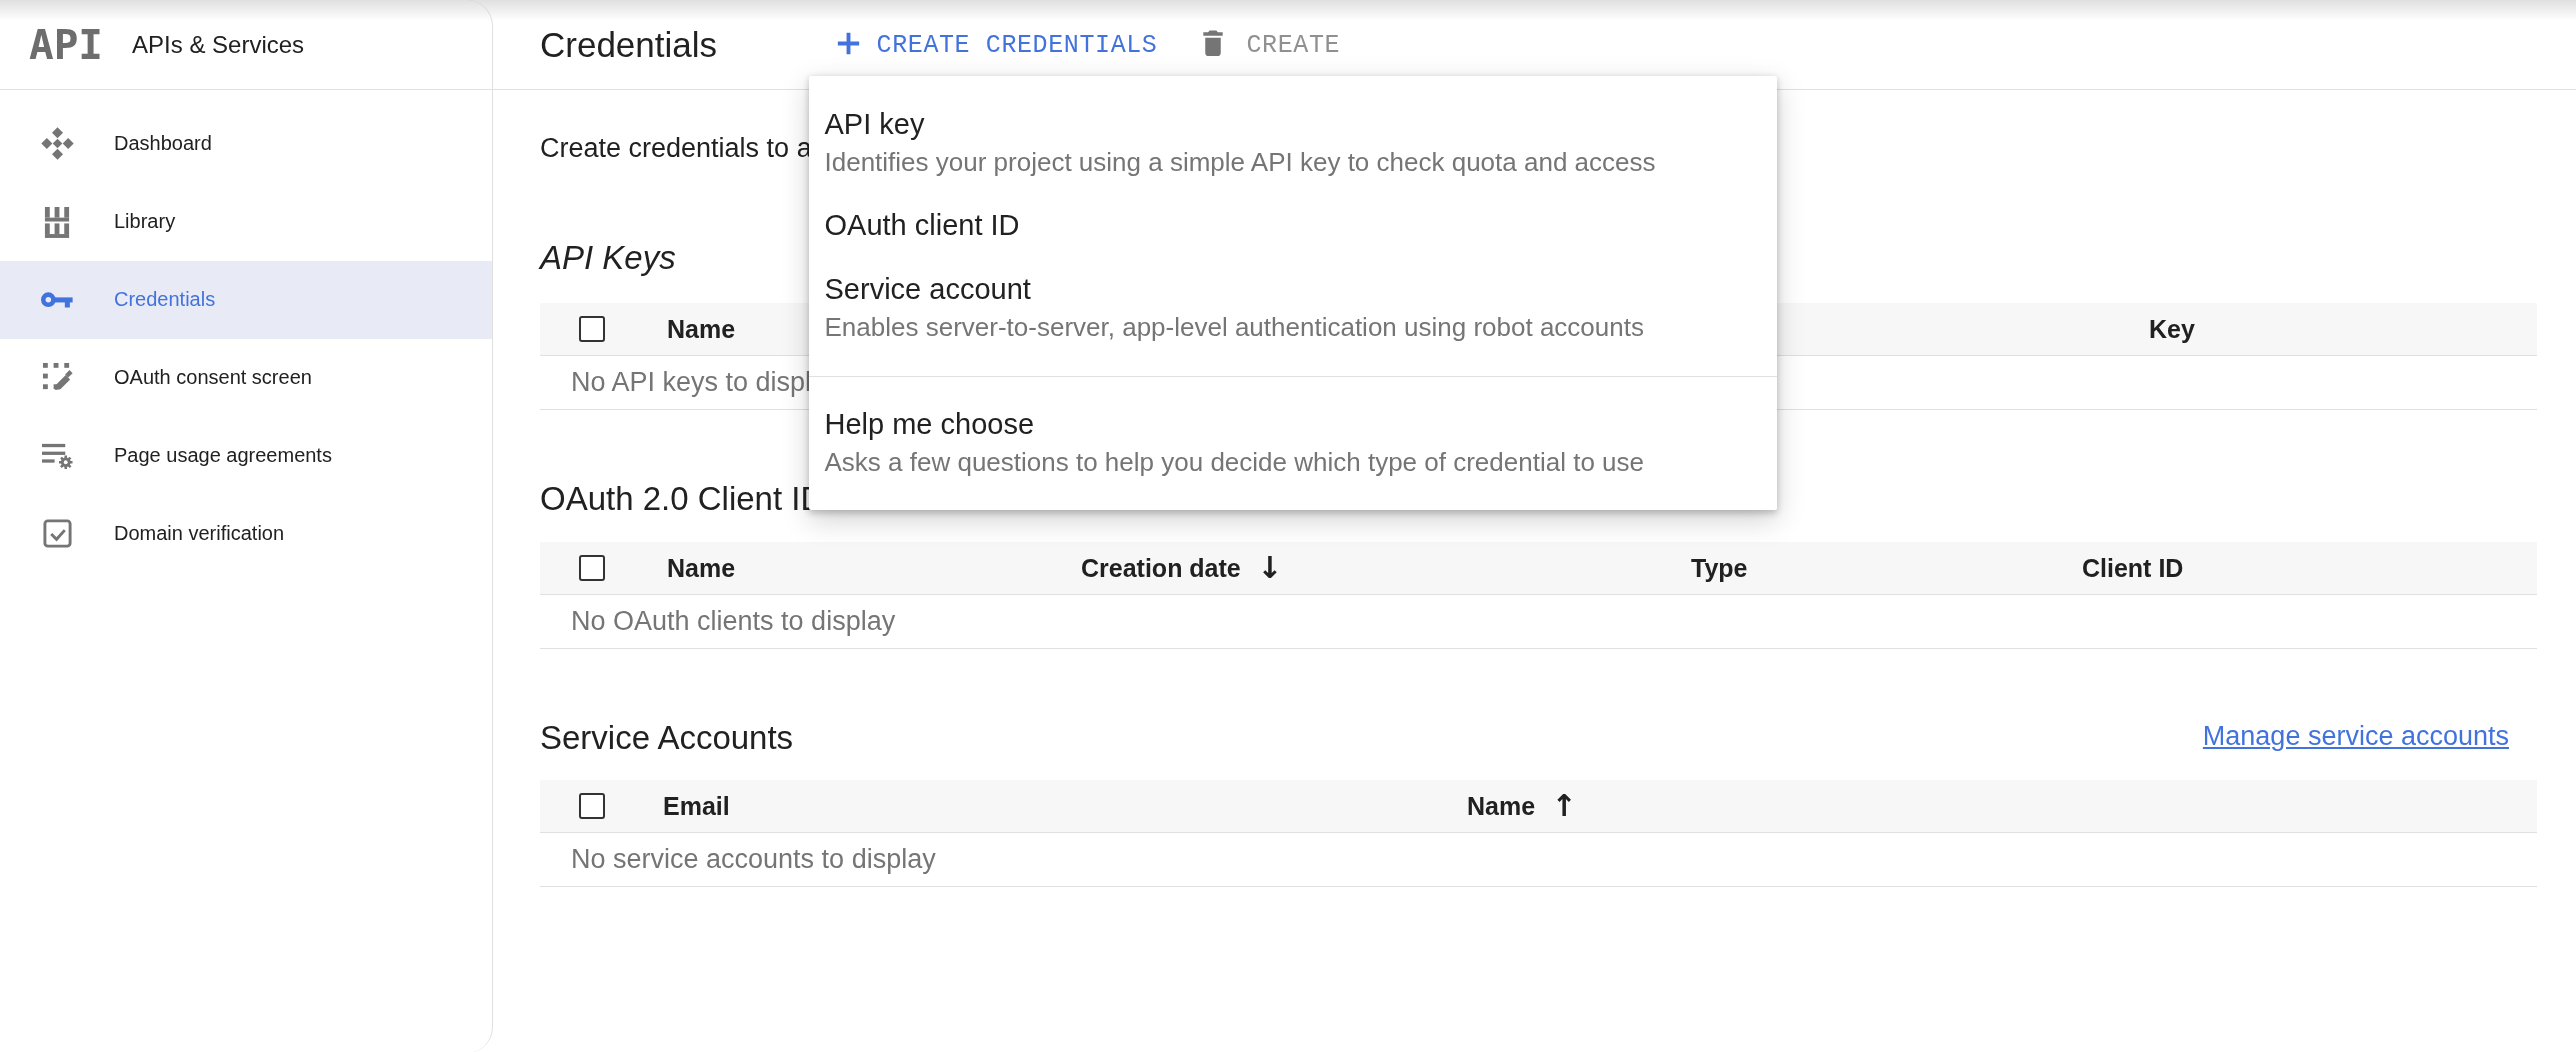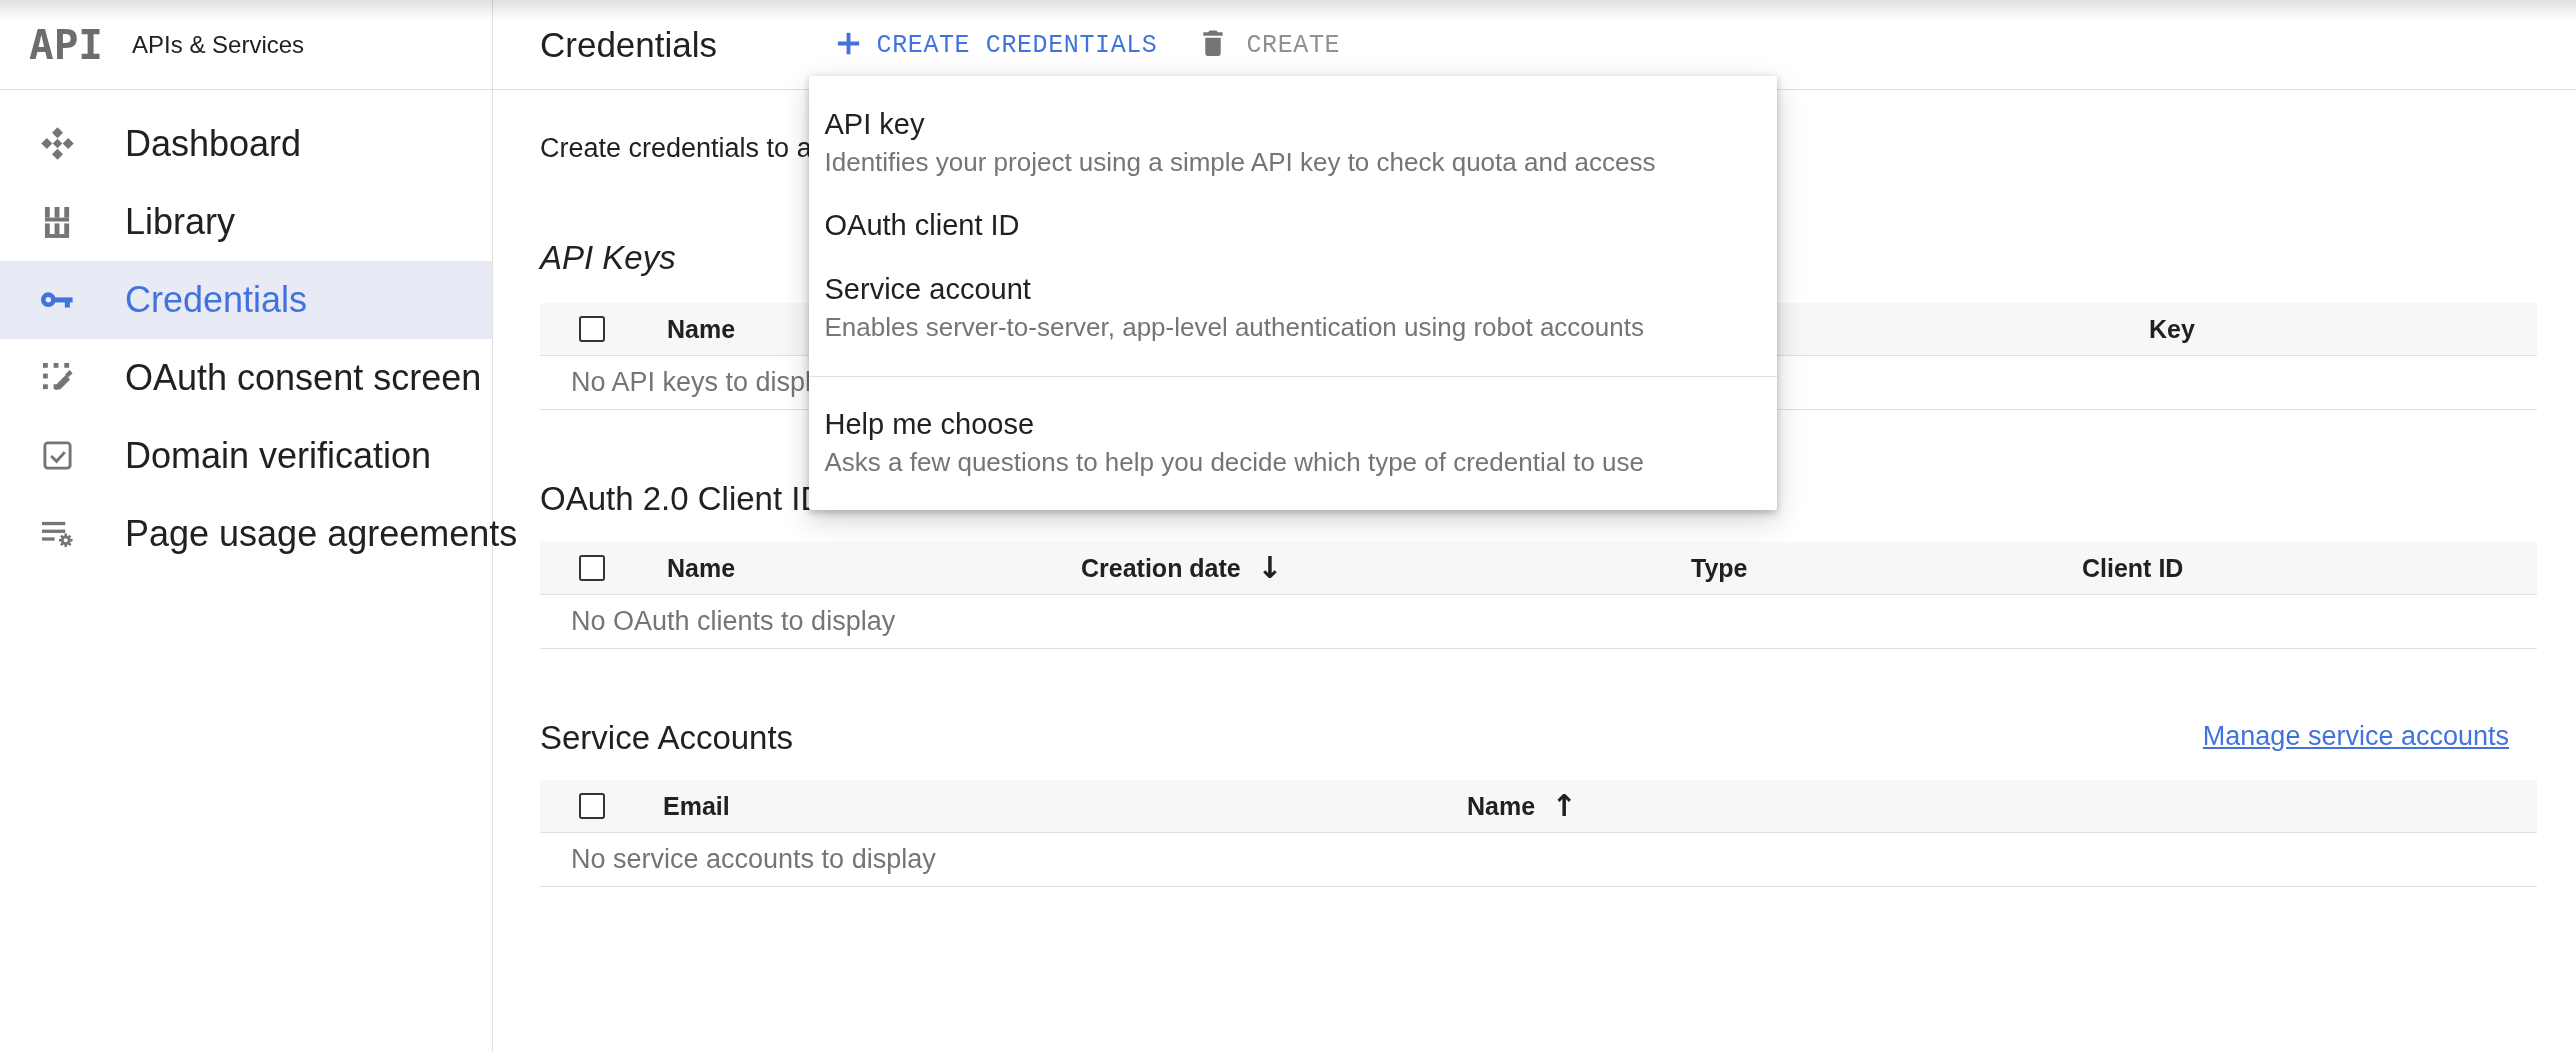--- a/index.html
+++ b/index.html
@@ -7,31 +7,31 @@
   body {
     width:2576px; height:1053px; position:relative; overflow:hidden;
     font-family:"Liberation Sans", sans-serif; color:var(--text-primary,#212121);
   }
   
   .top-shadow { position:absolute; top:0; left:0; width:100%; height:21.4px; z-index:6;
     background:linear-gradient(to bottom, rgba(0,0,0,0.12), rgba(0,0,0,0)); pointer-events:none; }
 
   
   .sidebar { position:absolute; left:0; top:0; width:493px; height:1053px; background:#fff;
-    border-right:1px solid var(--border,#e0e0e0); z-index:3; }
+    border-right:1px solid var(--border,#e0e0e0); z-index:3;border-radius:26px; }
   .sidebar-header { height:90px; border-bottom:1px solid var(--border,#e0e0e0);
     display:flex; align-items:center; padding-left:29px; }
   .logo { font-family:"DejaVu Sans Mono", monospace; font-weight:700; font-size:41px;
     color:var(--logo-gray,#6d6d6d); letter-spacing:0; }
   .product { font-size:24px; color:var(--text-primary,#212121); margin-left:29px; white-space:nowrap; }
   .nav { padding-top:14.6px; }
   .nav-item { height:78px; display:flex; align-items:center; cursor:pointer; }
   .nav-item .icon { width:33px; height:33px; margin-left:41px; flex:none;
     display:flex; align-items:center; justify-content:center; }
-  .nav-item .label { margin-left:51px; font-size:36px; color:var(--text-primary,#212121); white-space:nowrap; }
+  .nav-item .label { margin-left:40px; font-size:20px; color:var(--text-primary,#212121); white-space:nowrap; }
   .nav-item.selected { background:var(--selected-bg,#E8EAF6); }
   .nav-item.selected .label { color:var(--accent-blue,#4273DC); }
   .icon svg .g { fill:var(--icon-gray,#757575); }
   .icon svg .gs { stroke:var(--icon-gray,#757575); fill:none; }
   .icon svg .b { fill:var(--accent-blue,#4273DC); }
   .icon svg .bs { stroke:var(--accent-blue,#4273DC); fill:none; }
 
   
   .topbar { position:absolute; left:493px; top:0; right:0; height:90px; background:#fff;
     border-bottom:1px solid var(--border,#e0e0e0); z-index:2; }
@@ -146,41 +146,41 @@
           <rect class="g" x="1" y="23" width="5" height="5"></rect>
           <rect class="g" x="12" y="23" width="5" height="5"></rect>
           <path class="g" d="M13.5 29 l1-5.5 10-10 4.5 4.5 -10 10 z"></path>
           <rect class="g" x="25.5" y="9" width="4.5" height="6.4" transform="rotate(45 27.7 12.2)"></rect>
         </svg>
       </span>
       <span class="label">OAuth consent screen</span>
     </div>
     <div class="nav-item">
       <span class="icon">
-        <svg width="31" height="31" viewBox="0 0 32 32">
-          <rect class="gs" x="3" y="3" width="26" height="26" rx="3" stroke-width="3"></rect>
-          <path class="gs" d="M9.5 16.5l5.5 5.5 8.5-9.5" stroke-width="3"></path>
-        </svg>
-      </span>
-      <span class="label">Domain verification</span>
-    </div>
-    <div class="nav-item">
-      <span class="icon">
         <svg width="33" height="31" viewBox="0 0 34 32">
           <rect class="g" x="1" y="4" width="24" height="3.4"></rect>
           <rect class="g" x="1" y="12" width="24" height="3.4"></rect>
           <rect class="g" x="1" y="20" width="13" height="3.4"></rect>
           <g class="gs" stroke-width="2.6">
             <path d="M25.5 16v14M18.5 23h14M20.6 18.1l9.9 9.9M30.4 18.1l-9.9 9.9"></path>
           </g>
           <circle class="g" cx="25.5" cy="23" r="5"></circle>
           <circle cx="25.5" cy="23" r="2" fill="#fff"></circle>
         </svg>
       </span>
       <span class="label">Page usage agreements</span>
+    </div>
+    <div class="nav-item">
+      <span class="icon">
+        <svg width="31" height="31" viewBox="0 0 32 32">
+          <rect class="gs" x="3" y="3" width="26" height="26" rx="3" stroke-width="3"></rect>
+          <path class="gs" d="M9.5 16.5l5.5 5.5 8.5-9.5" stroke-width="3"></path>
+        </svg>
+      </span>
+      <span class="label">Domain verification</span>
     </div>
   </nav>
 </aside>
 
 <header class="topbar">
   <h1 class="page-title">Credentials</h1>
   <button class="tb-btn btn-create">
     <span class="icon plus-icon">
       <svg width="31" height="31" viewBox="0 0 32 32">
         <path d="M16 5v22M5 16h22" stroke-width="4" fill="none"></path>

